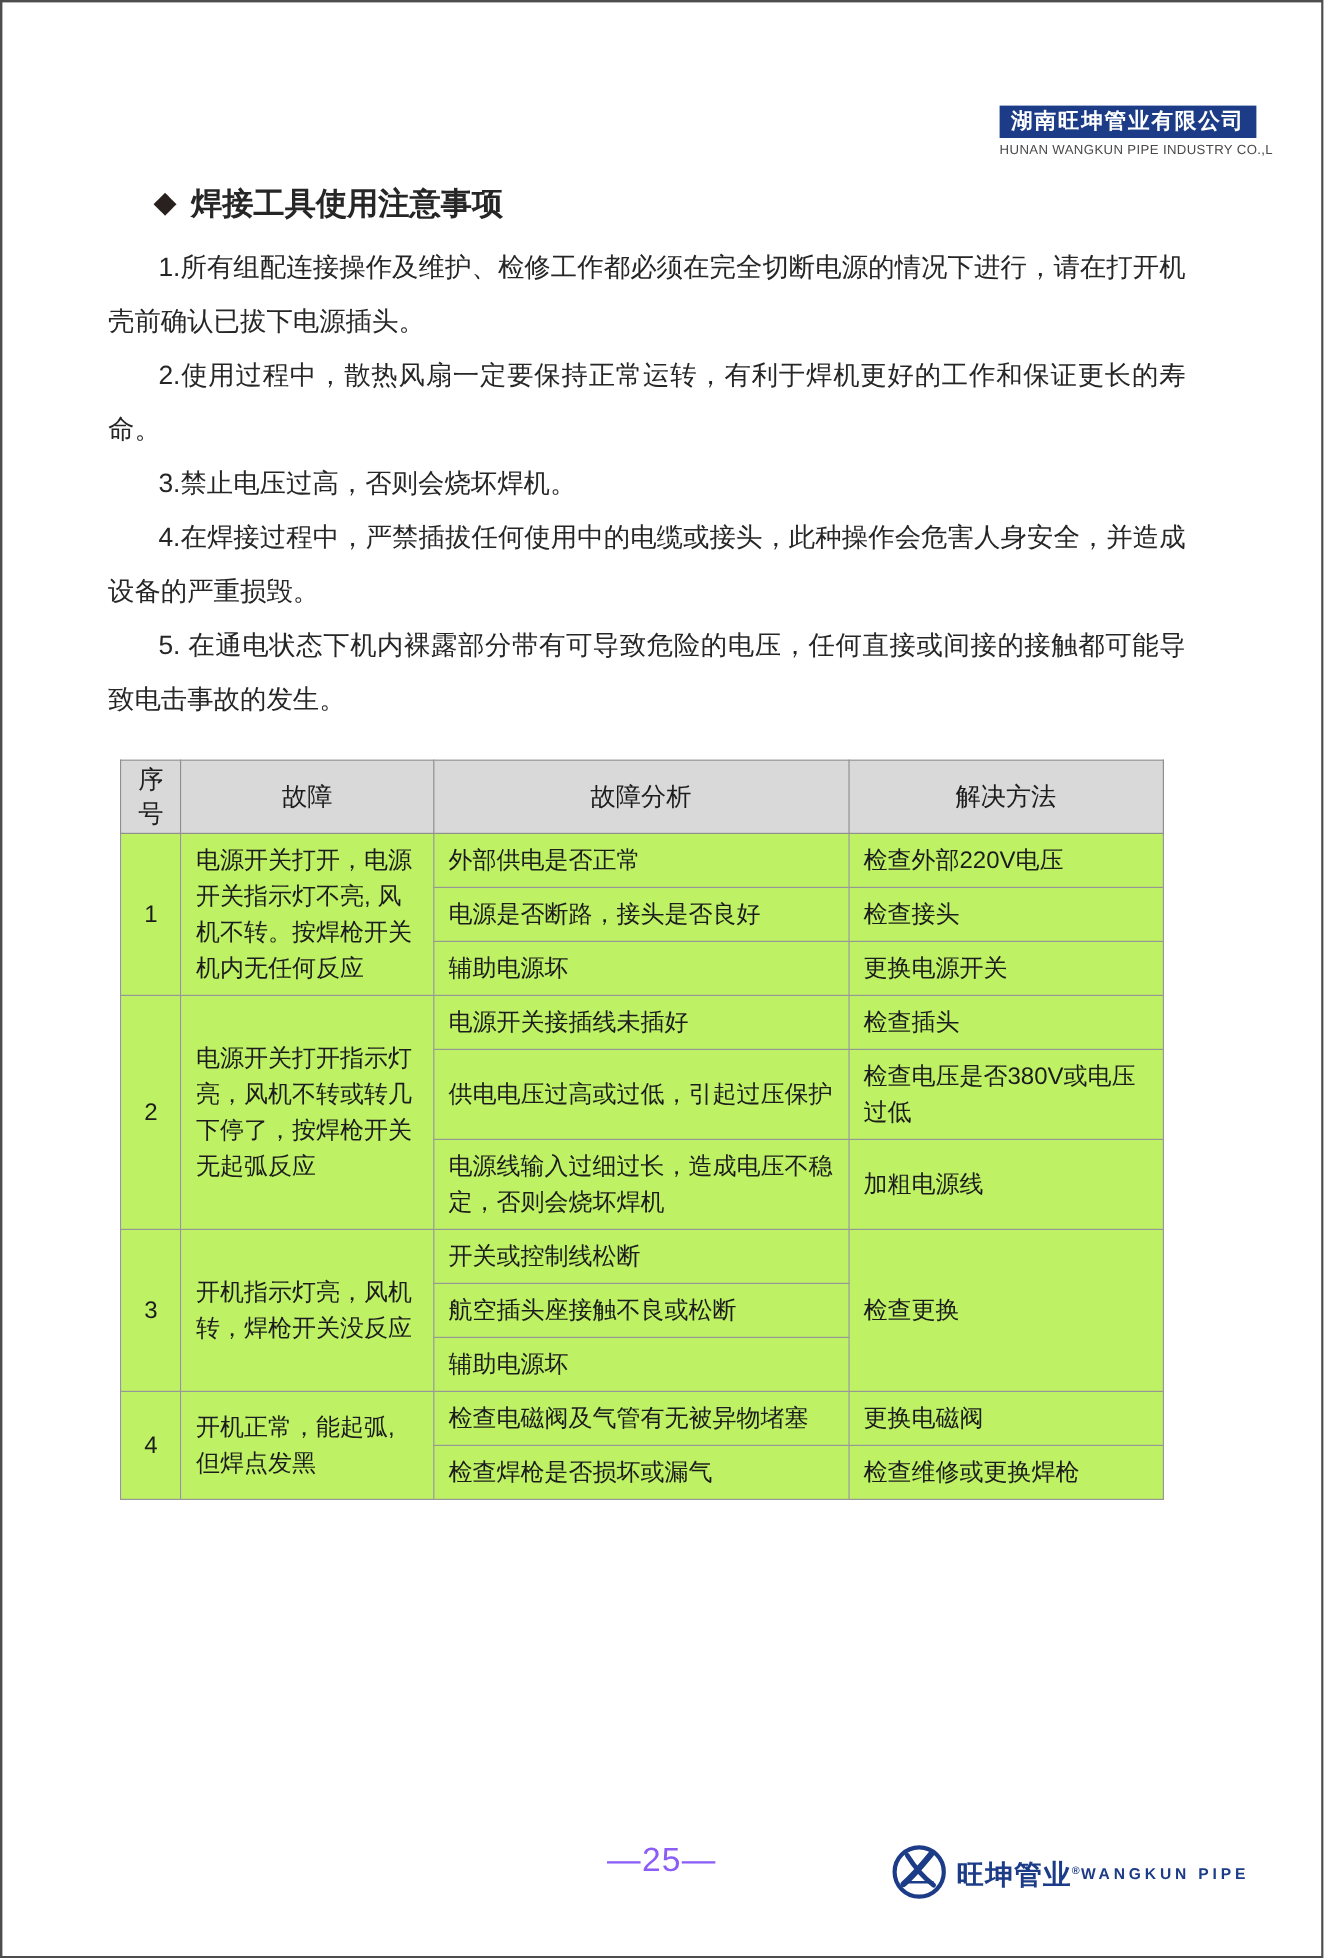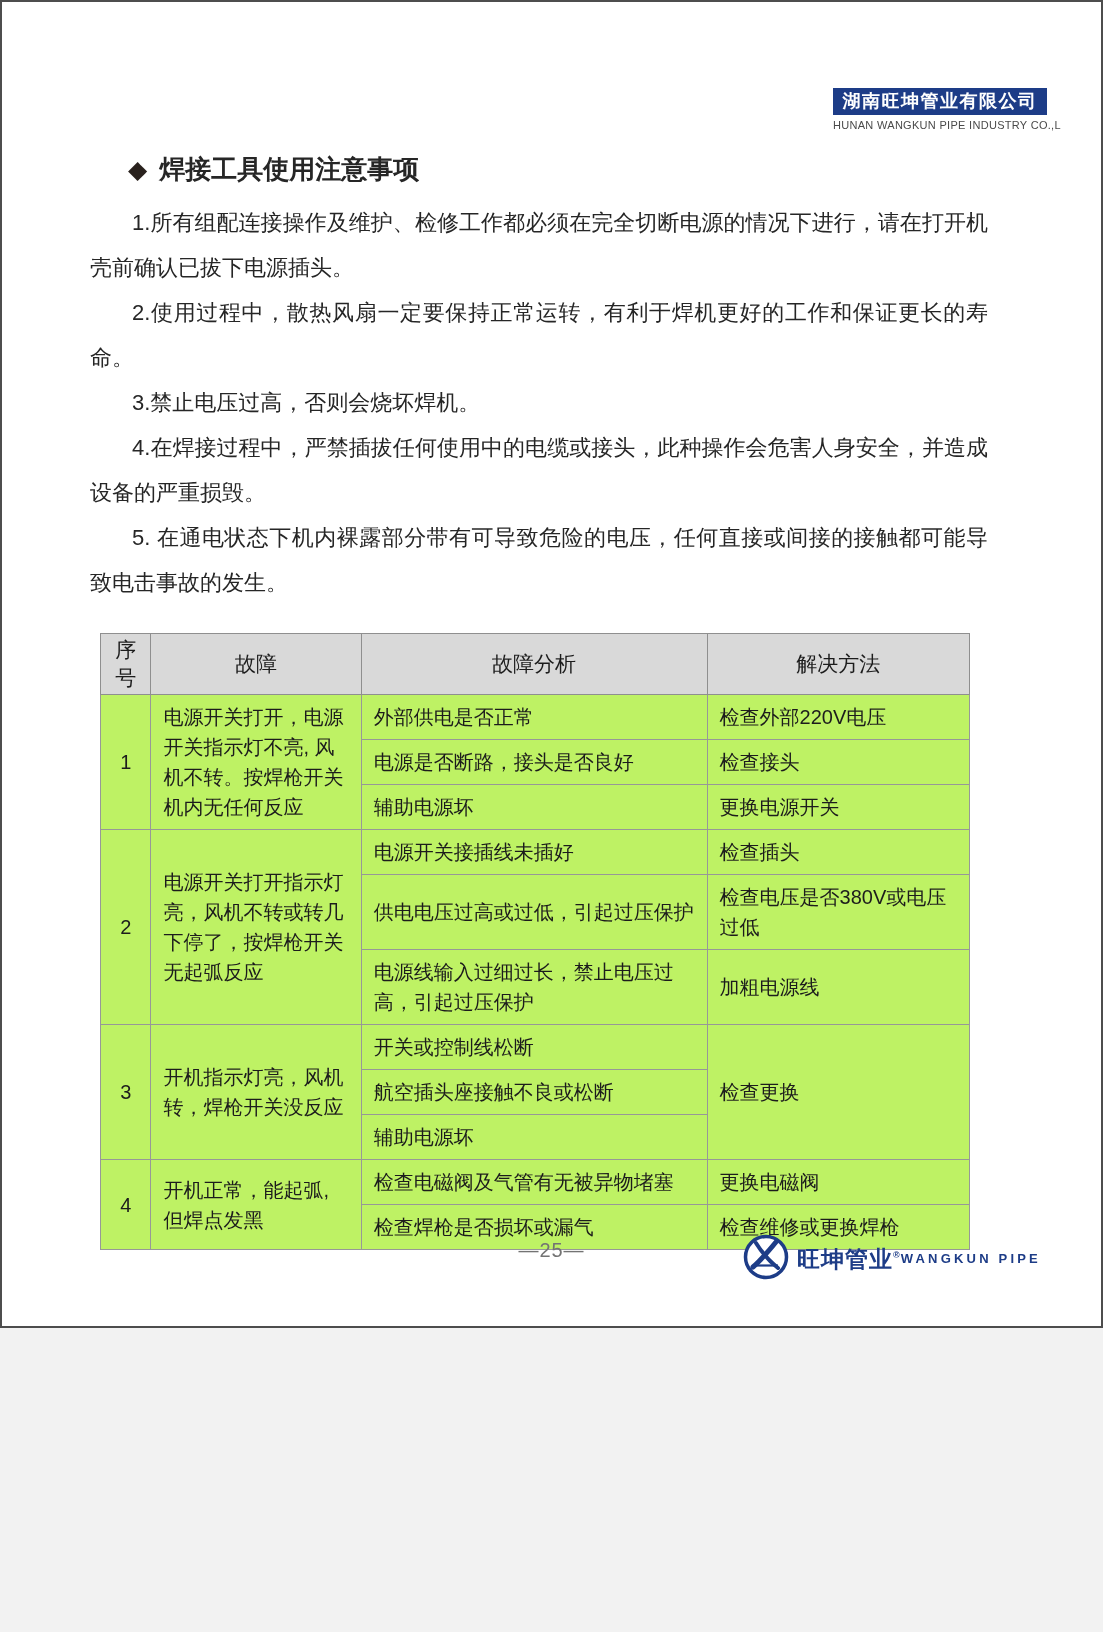--- a/index.html
+++ b/index.html
@@ -1,17 +1,17 @@
 <!DOCTYPE html>
 <html><head>
 <meta charset="utf-8">
 <style>
   html,body{margin:0;padding:0;background:#f2f2f2;}
   .page{
-    position:relative;width:1103px;height:1328px;margin:0 auto;
+    position:relative;width:1103px;height:1632px;margin:0 auto;
     background:#ffffff;border:2px solid #4d4d4d;box-sizing:border-box;
     font-family:"Liberation Sans","DejaVu Sans",sans-serif;overflow:hidden;
   }
   
   .brand{position:absolute;top:86px;right:54px;width:214px;text-align:center;}
   .brand-badge{
     background:#1D3C87;color:#ffffff;height:27px;line-height:27px;
     font-family:"Liberation Serif","DejaVu Serif",serif;
     font-size:18px;font-weight:700;letter-spacing:1.5px;
   }
@@ -39,21 +39,21 @@
   }
   table.fault td{
     border:1px solid #979797;font-size:20px;color:#1c1c1c;
     padding:7px 12px;line-height:1.5;vertical-align:middle;background:#bef264;
   }
   td.no{text-align:center;font-size:22px;padding:0;}
   td.fault-cell{padding:7px 10px;}
   td.solution.merged{vertical-align:middle;}
   
   .page-number{position:absolute;left:0;right:0;bottom:64px;text-align:center;
-    font-size:20px;color:#737373;letter-spacing:1px;}
+    font-size:28px;color:#8b5cf6;letter-spacing:1px;}
   .logo{position:absolute;right:60px;bottom:42px;display:flex;align-items:center;gap:8px;}
   .logo-text{display:flex;flex-direction:row;line-height:1;}
   .logo-cn{font-size:23px;font-weight:700;color:#1D3C87;letter-spacing:1px;}
   .logo-cn sup{font-size:9px;}
   .logo-en{margin-top:4px;font-size:13px;font-weight:700;color:#1D3C87;letter-spacing:3.2px;}
 </style>
 </head>
 <body>
 
 <div class="page">
@@ -111,21 +111,21 @@
             <td class="no" rowspan="3">2</td>
             <td class="fault-cell" rowspan="3">电源开关打开指示灯亮，风机不转或转几下停了，按焊枪开关无起弧反应</td>
             <td class="analysis">电源开关接插线未插好</td>
             <td class="solution">检查插头</td>
           </tr>
           <tr>
             <td class="analysis">供电电压过高或过低，引起过压保护</td>
             <td class="solution">检查电压是否380V或电压过低</td>
           </tr>
           <tr>
-            <td class="analysis">电源线输入过细过长，禁止电压过高，引起过压保护</td>
+            <td class="analysis">电源线输入过细过长，造成电压不稳定，否则会烧坏焊机</td>
             <td class="solution">加粗电源线</td>
           </tr>
           <tr>
             <td class="no" rowspan="3">3</td>
             <td class="fault-cell" rowspan="3">开机指示灯亮，风机转，焊枪开关没反应</td>
             <td class="analysis">开关或控制线松断</td>
             <td class="solution merged" rowspan="3">检查更换</td>
           </tr>
           <tr>
             <td class="analysis">航空插头座接触不良或松断</td>

